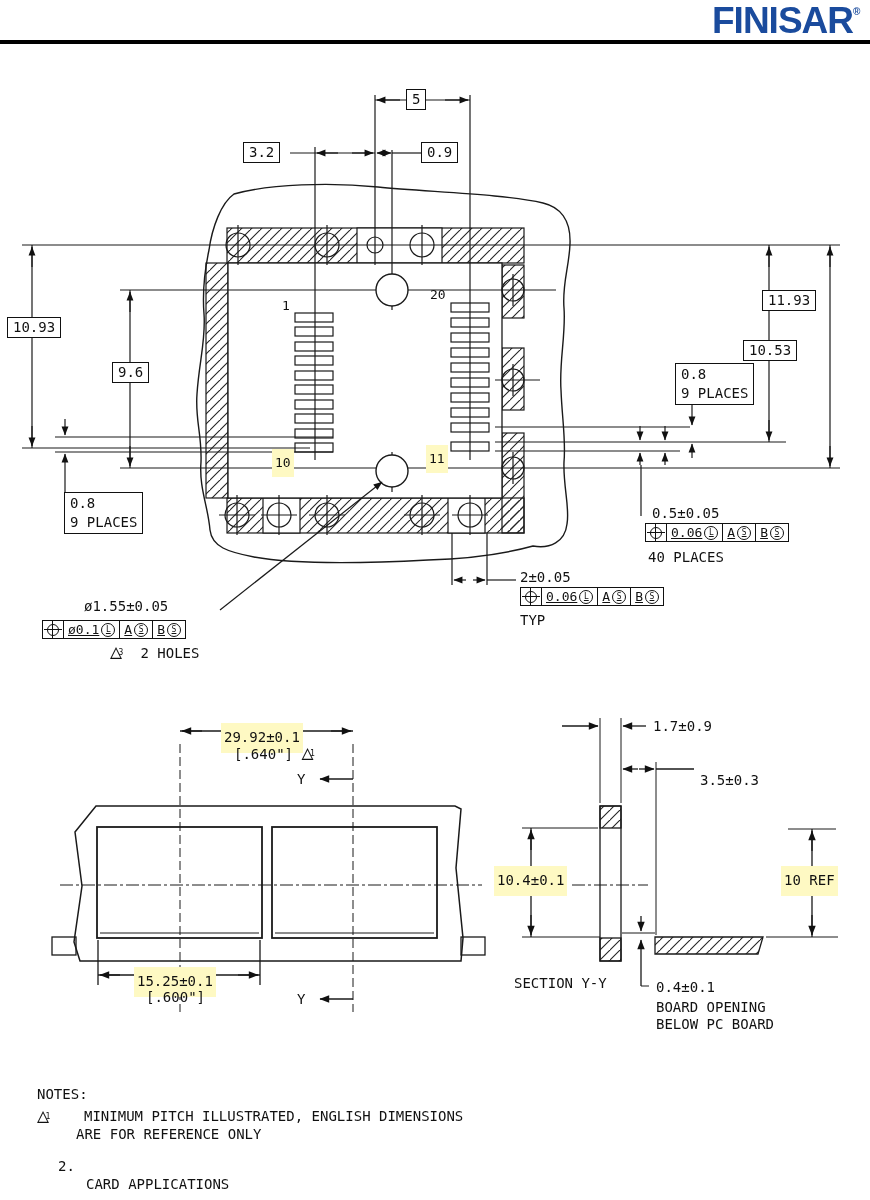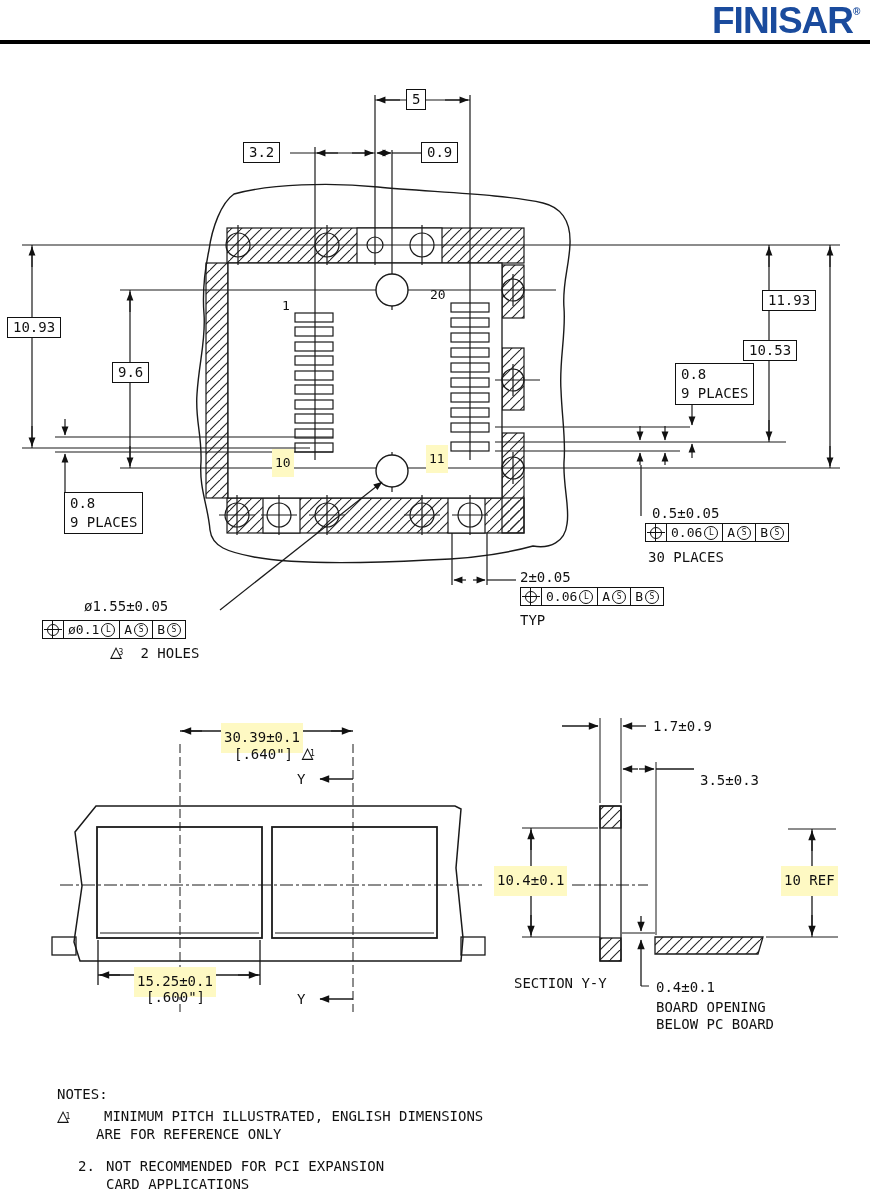--- a/index.html
+++ b/index.html
@@ -10,34 +10,34 @@
   .big{font-size:14px;}
   .wbg{background:#fef9c3;padding:6px 3px;}
   .dimbox{position:absolute;border:1.6px solid #111;background:#fff;padding:1px 5px;
           font:14px/1.2 "DejaVu Sans Mono",monospace;white-space:pre;}
   .dimbox.two{line-height:1.35;}
   .logo{position:absolute;left:692px;top:0px;font-family:"Liberation Sans",sans-serif;
         font-weight:bold;font-size:37px;letter-spacing:-1px;font-stretch:condensed;margin-left:20px;}
   .logo sup{font-size:10px;vertical-align:18px;}
   .rule{position:absolute;left:0;top:40px;width:870px;height:4px;background:#000;}
   
-  .fcf{position:absolute;display:inline-flex;border:1.6px solid #111;background:#fff;}
+  .fcf{position:absolute;display:inline-flex;border:1.6px solid #111;background:#fff;text-decoration:underline;}
   .fcf .c{display:flex;align-items:center;gap:2px;padding:1px 4px;
           font:13px "DejaVu Sans Mono",monospace;border-left:1.6px solid #111;}
   .fcf .c:first-child{border-left:none;}
   .pos{width:10px;height:10px;border:1.3px solid #111;border-radius:50%;position:relative;display:inline-block;}
   .pos::before{content:"";position:absolute;left:-4px;right:-4px;top:50%;margin-top:-0.65px;border-top:1.3px solid #111;}
   .pos::after{content:"";position:absolute;top:-4px;bottom:-4px;left:50%;margin-left:-0.65px;border-left:1.3px solid #111;}
   .cl{width:12px;height:12px;border:1.1px solid #111;border-radius:50%;font-size:8px;line-height:12px;
       text-align:center;display:inline-block;font-family:"DejaVu Sans Mono",monospace;}
   
   .flag{position:relative;display:inline-block;width:22px;height:19px;vertical-align:middle;}
   .flag .tri{position:absolute;left:0;top:-3px;font-size:20px;line-height:20px;}
   .flag .fn{position:absolute;left:0;top:4px;width:22px;text-align:center;font-size:8px;}
-  .notes{position:absolute;left:0;top:0;font:14px/1.3 "DejaVu Sans Mono",monospace;white-space:pre;margin-left:20px;}
+  .notes{position:absolute;left:0;top:0;font:14px/1.3 "DejaVu Sans Mono",monospace;white-space:pre;}
 </style>
 </head>
 <body>
 
 <div class="page">
 
   <div class="logo" style="color:#1a4b9d"><span>FINISAR</span><sup>®</sup></div>
   <div class="rule"></div>
 
   <svg width="870" height="1200" viewBox="0 0 870 1200">
@@ -293,21 +293,21 @@
       </span>
     <span class="c">
         <span>A</span>
         <span class="cl">S</span>
       </span>
     <span class="c">
         <span>B</span>
         <span class="cl">S</span>
       </span>
   </div>
-  <div class="t big" style="left:648px;top:549px">30 PLACES</div>
+  <div class="t big" style="left:648px;top:549px">40 PLACES</div>
 
   <div class="t big" style="left:520px;top:569px">2±0.05</div>
   <div class="fcf" style="left:520px;top:587px">
     <span class="c">
         <span class="pos"></span>
       </span>
     <span class="c">
         <span>0.06</span>
         <span class="cl">L</span>
       </span>
@@ -335,37 +335,36 @@
         <span>A</span>
         <span class="cl">S</span>
       </span>
     <span class="c">
         <span>B</span>
         <span class="cl">S</span>
       </span>
   </div>
   <div class="t big" style="left:110px;top:644px"><span class="flag"><span class="tri">△</span><span class="fn">3</span></span> <span>2 HOLES</span></div>
 
-  <div class="t big wbg" style="left:221px;top:723px">30.39±0.1</div>
+  <div class="t big wbg" style="left:221px;top:723px">29.92±0.1</div>
   <div class="t big" style="left:234px;top:745px"><span>[.640"]</span> <span class="flag"><span class="tri">△</span><span class="fn">1</span></span></div>
   <div class="t big" style="left:297px;top:771px">Y</div>
   <div class="t big" style="left:297px;top:991px">Y</div>
   <div class="t big wbg" style="left:134px;top:967px">15.25±0.1</div>
   <div class="t big" style="left:146px;top:989px">[.600"]</div>
 
   <div class="t big" style="left:653px;top:718px">1.7±0.9</div>
   <div class="t big" style="left:700px;top:772px">3.5±0.3</div>
   <div class="t big wbg" style="left:494px;top:866px">10.4±0.1</div>
   <div class="t big wbg" style="left:781px;top:866px">10 REF</div>
   <div class="t big" style="left:514px;top:975px">SECTION Y-Y</div>
   <div class="t big" style="left:656px;top:979px">0.4±0.1</div>
   <div class="t big" style="left:656px;top:999px">BOARD OPENING</div>
   <div class="t big" style="left:656px;top:1016px">BELOW PC BOARD</div>
 
   <div class="notes" style="left:37px;top:1085px">NOTES:</div>
   <div class="notes" style="left:37px;top:1107px"><span class="flag"><span class="tri">△</span><span class="fn">1</span></span></div>
   <div class="notes" style="left:84px;top:1107px">MINIMUM PITCH ILLUSTRATED, ENGLISH DIMENSIONS</div>
   <div class="notes" style="left:76px;top:1125px">ARE FOR REFERENCE ONLY</div>
   <div class="notes" style="left:58px;top:1157px">2.</div>
-  <div class="notes" style="left:86px;top:1157px">NOT RECOMMENDED FOR PCI EXPANSION</div>
   <div class="notes" style="left:86px;top:1175px">CARD APPLICATIONS</div>
 
 </div>
 
 </body></html>

